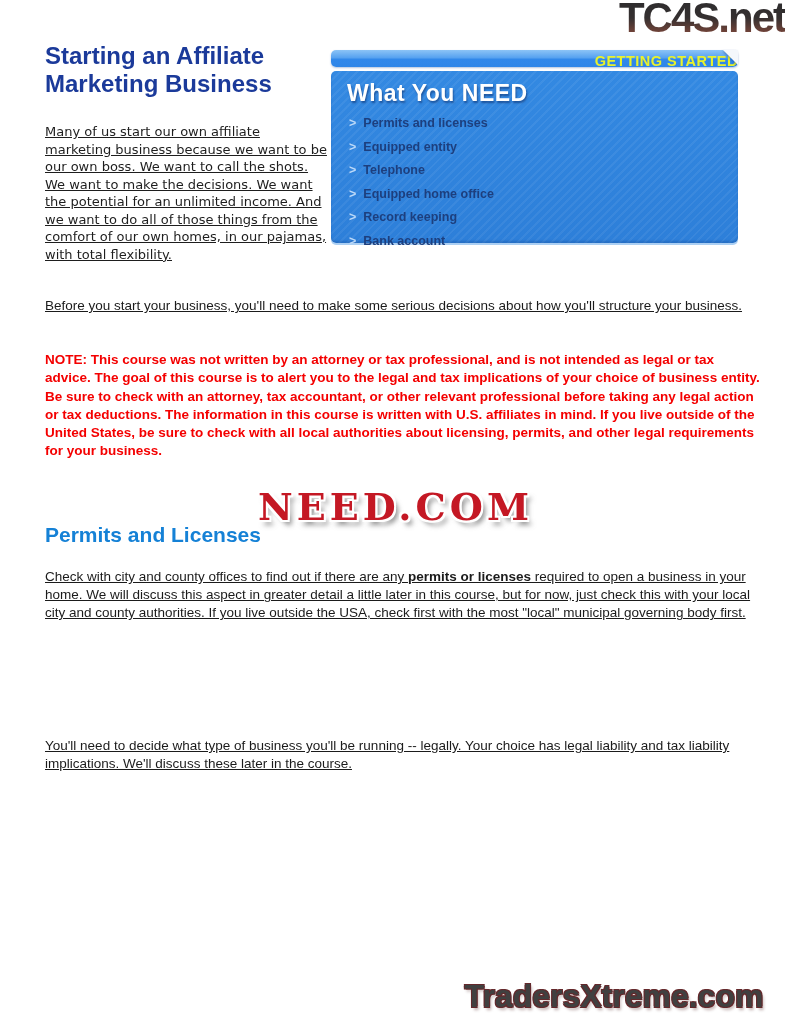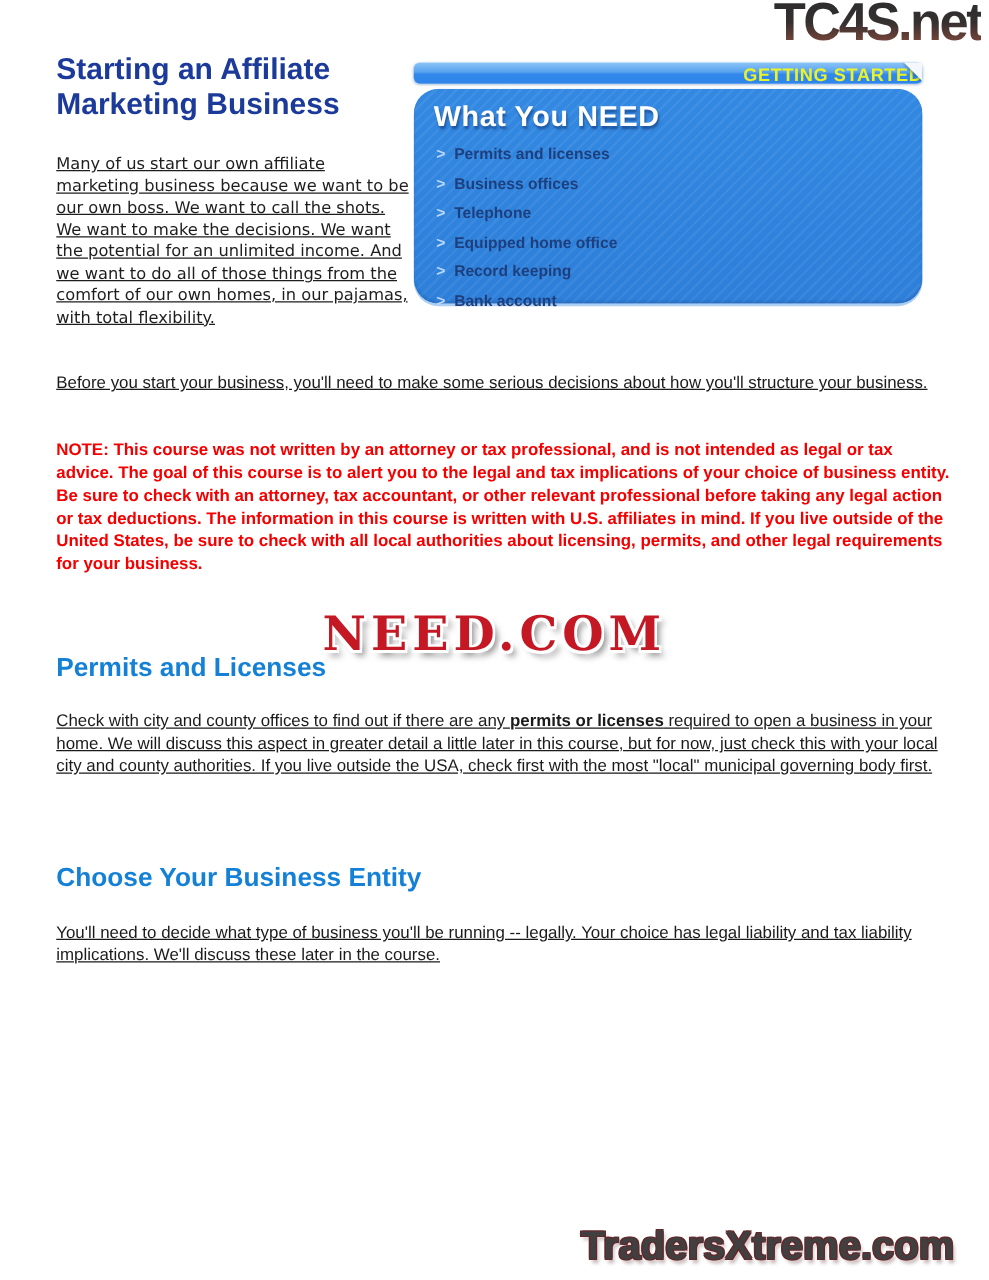--- a/index.html
+++ b/index.html
@@ -47,21 +47,21 @@
   .gsbox{position:absolute;left:331px;top:50px;width:407px;}
   .gs-header{position:relative;height:17px;border-radius:5px;
       background:linear-gradient(180deg,#8cc4f6 0%,#57a2f0 45%,#3188ea 55%,#3g86e8 100%);
       background:linear-gradient(180deg,#8cc4f6 0%,#57a2f0 45%,#3188ea 55%,#2f86e8 100%);
       text-align:right;line-height:23px;
       font-weight:bold;font-size:14.5px;letter-spacing:.5px;color:#e9f22b;
       box-shadow:0 1px 2px rgba(40,90,160,.35);}
   .gs-curl{position:absolute;top:0;right:0;width:0;height:0;
       border-top:15px solid #f4f7fb;border-left:15px solid transparent;
       filter:drop-shadow(-1px 1px 1px rgba(30,70,140,.4));}
-  .gs-body{margin-top:4px;height:156px;border-radius:20px;padding:8px 16px 8px 16px;
+  .gs-body{margin-top:4px;height:156px;border-radius:5px;padding:8px 16px 8px 16px;
       background-image:repeating-linear-gradient(135deg,rgba(255,255,255,.06) 0 2px,rgba(255,255,255,0) 2px 6px),
                        linear-gradient(180deg,#3389e2 0%,#2d7fd9 100%);
       box-shadow:0 2px 0 rgba(150,195,240,.8), inset 0 -2px 2px rgba(20,60,130,.25);}
   .gs-title{font-weight:bold;font-size:23px;color:#ffffff;margin:1px 0 9px 0;
       font-family:"Liberation Sans",sans-serif;letter-spacing:.5px;
       text-shadow:1px 2px 2px rgba(10,40,100,.55);}
   .gs-item{display:flex;align-items:baseline;margin:0 0 9.5px 2px;
       font-weight:bold;font-size:12.5px;color:#1d3f7e;}
   .gs-bullet{color:#bcd9f8;margin-right:7px;font-weight:bold;}
 </style>
@@ -82,21 +82,21 @@
       <span class="gs-curl"></span>
     </div>
     <div class="gs-body">
       <div class="gs-title">What You NEED</div>
       <div class="gs-item">
         <span class="gs-bullet">&gt;</span>
         <span>Permits and licenses</span>
       </div>
       <div class="gs-item">
         <span class="gs-bullet">&gt;</span>
-        <span>Business offices</span>
+        <span>Equipped entity</span>
       </div>
       <div class="gs-item">
         <span class="gs-bullet">&gt;</span>
         <span>Telephone</span>
       </div>
       <div class="gs-item">
         <span class="gs-bullet">&gt;</span>
         <span>Equipped home office</span>
       </div>
       <div class="gs-item">
@@ -112,18 +112,17 @@
 
   <div class="para before">Before you start your business, you'll need to make some serious decisions about how you'll structure your business.</div>
 
   <div class="note">NOTE: This course was not written by an attorney or tax professional, and is not intended as legal or tax advice. The goal of this course is to alert you to the legal and tax implications of your choice of business entity. Be sure to check with an attorney, tax accountant, or other relevant professional before taking any legal action or tax deductions. The information in this course is written with U.S. affiliates in mind. If you live outside of the United States, be sure to check with all local authorities about licensing, permits, and other legal requirements for your business.</div>
 
   <div class="dlsub">NEED.COM</div>
 
   <div class="h2 h2-permits">Permits and Licenses</div>
   <div class="para p-permits"><span>Check with city and county offices to find out if there are any </span><b>permits or licenses</b><span> required to open a business in your home. We will discuss this aspect in greater detail a little later in this course, but for now, just check this with your local city and county authorities. If you live outside the USA, check first with the most "local" municipal governing body first.</span></div>
 
-  <div class="h2 h2-entity">Choose Your Business Entity</div>
   <div class="para p-entity">You'll need to decide what type of business you'll be running -- legally. Your choice has legal liability and tax liability implications. We'll discuss these later in the course.</div>
 
   <div class="traders">TradersXtreme.com</div>
 
 </div>
 
 </body></html>

